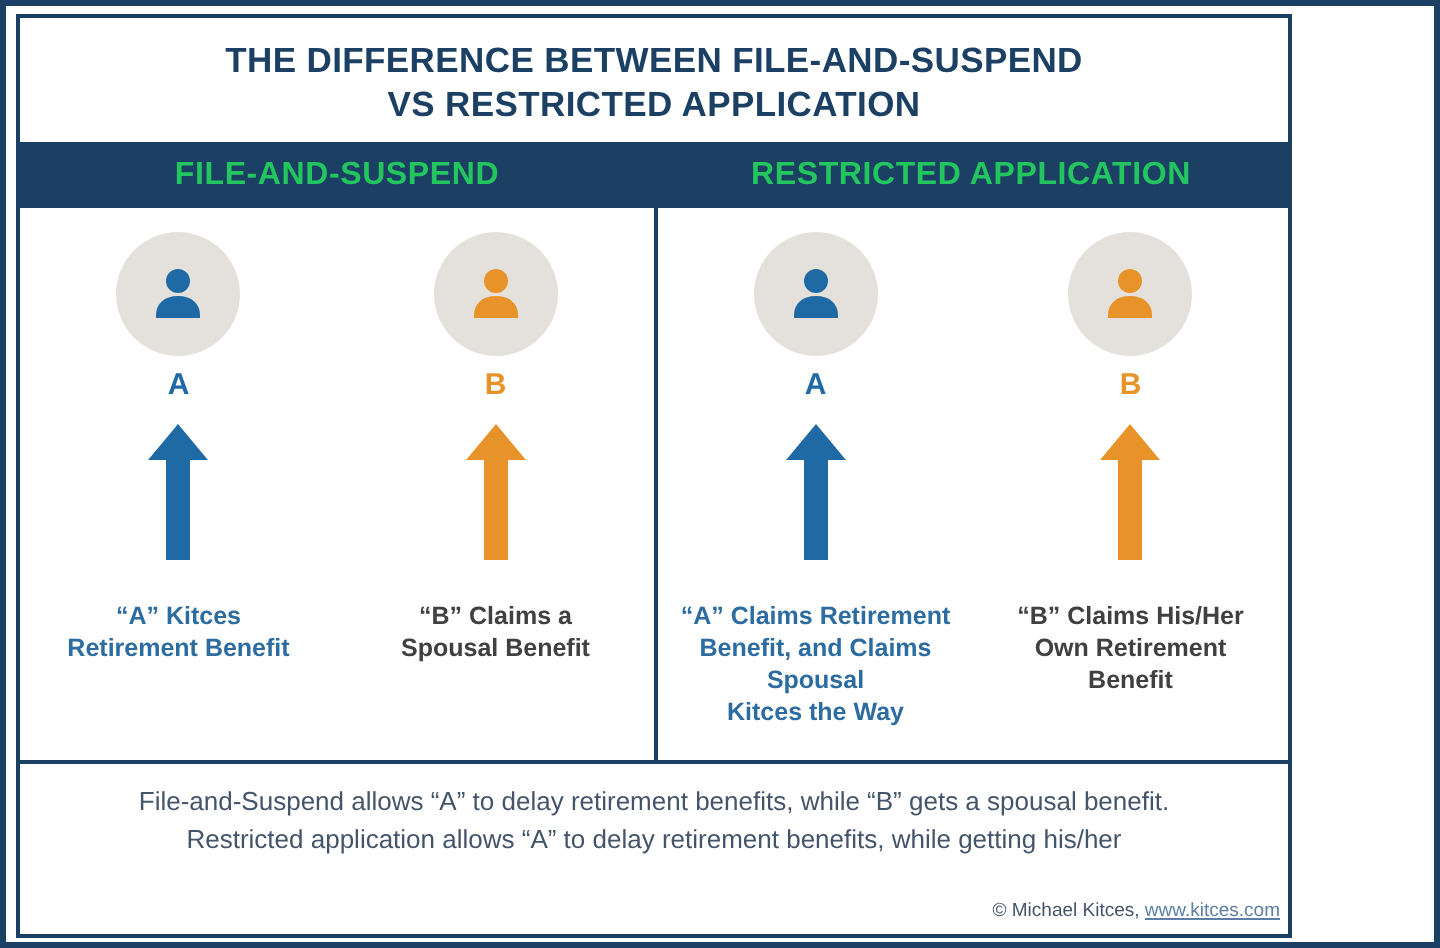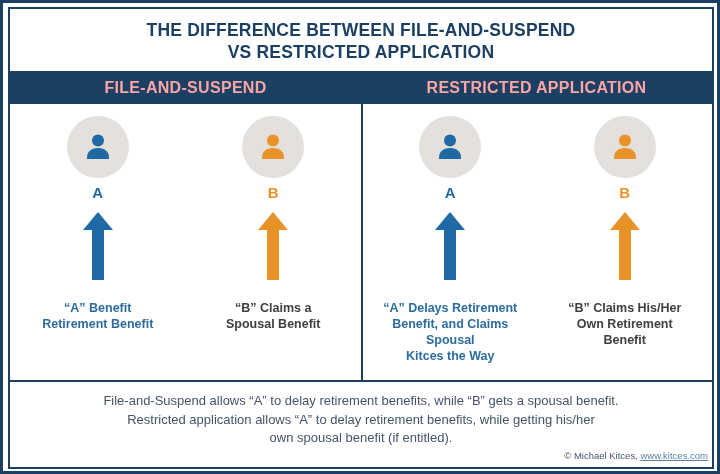--- a/index.html
+++ b/index.html
@@ -16,21 +16,21 @@
     height: 474px;
     box-sizing: border-box;
     background: #ffffff;
     border: 3px solid #1b4063;
     overflow: hidden;
   }
   .inner {
     position: absolute;
     left: 5px;
     top: 4px;
-    width: 706px;
+    width: 638px;
     height: 462px;
     box-sizing: border-box;
     border: 2px solid #1b4063;
     background: #ffffff;
     display: flex;
     flex-direction: column;
   }
 
   
   .title-block {
@@ -49,21 +49,21 @@
 
   
   .header-bar {
     display: flex;
     background: #1b4063;
     height: 33px;
     flex: none;
   }
   .header-cell {
     flex: 1 1 50%;
-    color: #fca5a5;
+    color: #22c55e;
     font-weight: bold;
     font-size: 16px;
     letter-spacing: 0.3px;
     display: flex;
     align-items: center;
     justify-content: center;
   }
 
   
   .panels {
@@ -187,21 +187,21 @@
               <path d="M17 18 C10 18 6 22 6 27.5 L6 29 L28 29 L28 27.5 C28 22 24 18 17 18 Z" fill="#1f6aa5"></path>
             </svg>
           </div>
           <div class="letter blue">A</div>
           <div class="arrow-wrap">
             <svg width="34" height="72" viewBox="0 0 34 72" aria-hidden="true">
               <polygon points="17,2 32,20 23,20 23,70 11,70 11,20 2,20" fill="#1f6aa5"></polygon>
             </svg>
           </div>
           <div class="caption blue">
-            <div>“A” Benefit</div>
+            <div>“A” Kitces</div>
             <div>Retirement Benefit</div>
           </div>
         </div>
 
         <div class="person-col">
           <div class="avatar">
             <svg width="34" height="34" viewBox="0 0 34 34" aria-hidden="true">
               <circle cx="17" cy="10.5" r="6" fill="#e8922a"></circle>
               <path d="M17 18 C10 18 6 22 6 27.5 L6 29 L28 29 L28 27.5 C28 22 24 18 17 18 Z" fill="#e8922a"></path>
             </svg>
@@ -229,21 +229,21 @@
               <path d="M17 18 C10 18 6 22 6 27.5 L6 29 L28 29 L28 27.5 C28 22 24 18 17 18 Z" fill="#1f6aa5"></path>
             </svg>
           </div>
           <div class="letter blue">A</div>
           <div class="arrow-wrap">
             <svg width="34" height="72" viewBox="0 0 34 72" aria-hidden="true">
               <polygon points="17,2 32,20 23,20 23,70 11,70 11,20 2,20" fill="#1f6aa5"></polygon>
             </svg>
           </div>
           <div class="caption blue">
-            <div>“A” Delays Retirement</div>
+            <div>“A” Claims Retirement</div>
             <div>Benefit, and Claims Spousal</div>
             <div>Kitces the Way</div>
           </div>
         </div>
 
         <div class="person-col">
           <div class="avatar">
             <svg width="34" height="34" viewBox="0 0 34 34" aria-hidden="true">
               <circle cx="17" cy="10.5" r="6" fill="#e8922a"></circle>
               <path d="M17 18 C10 18 6 22 6 27.5 L6 29 L28 29 L28 27.5 C28 22 24 18 17 18 Z" fill="#e8922a"></path>
@@ -261,21 +261,20 @@
             <div>Benefit</div>
           </div>
         </div>
 
       </div>
     </div>
 
     <div class="summary">
       <div class="summary-line">File-and-Suspend allows “A” to delay retirement benefits, while “B” gets a spousal benefit.</div>
       <div class="summary-line">Restricted application allows “A” to delay retirement benefits, while getting his/her</div>
-      <div class="summary-line">own spousal benefit (if entitled).</div>
       <div class="credit">
         <span>© Michael Kitces,</span>
         <span class="link">www.kitces.com</span>
       </div>
     </div>
 
   </div>
 </div>
 
 </body></html>

